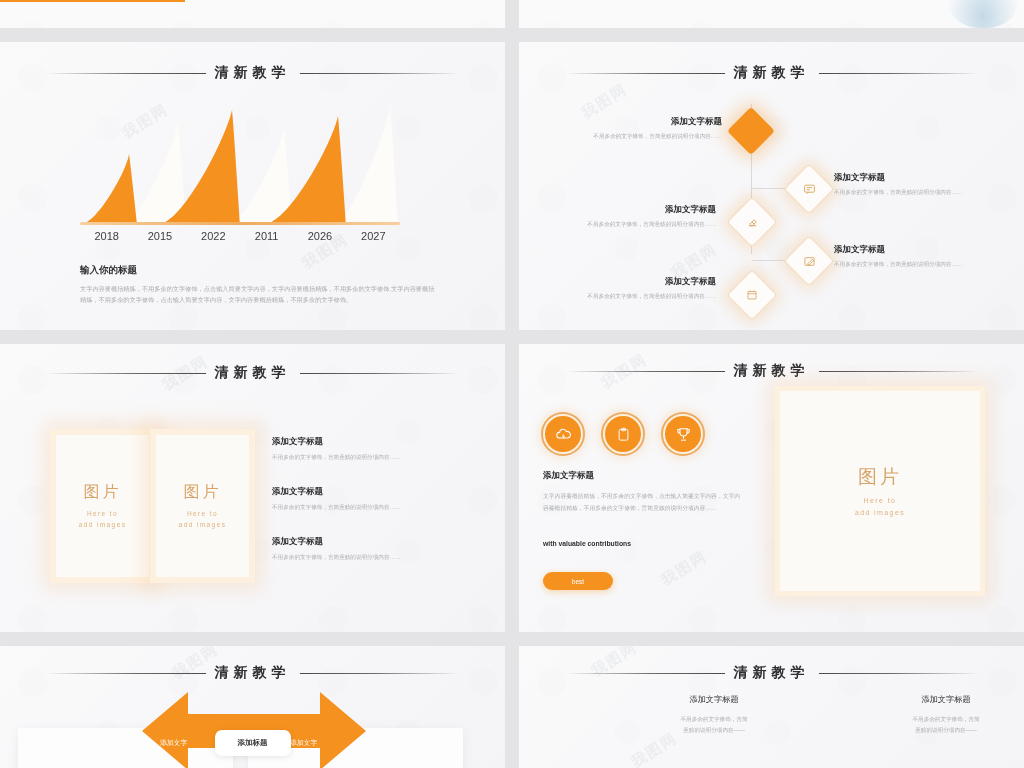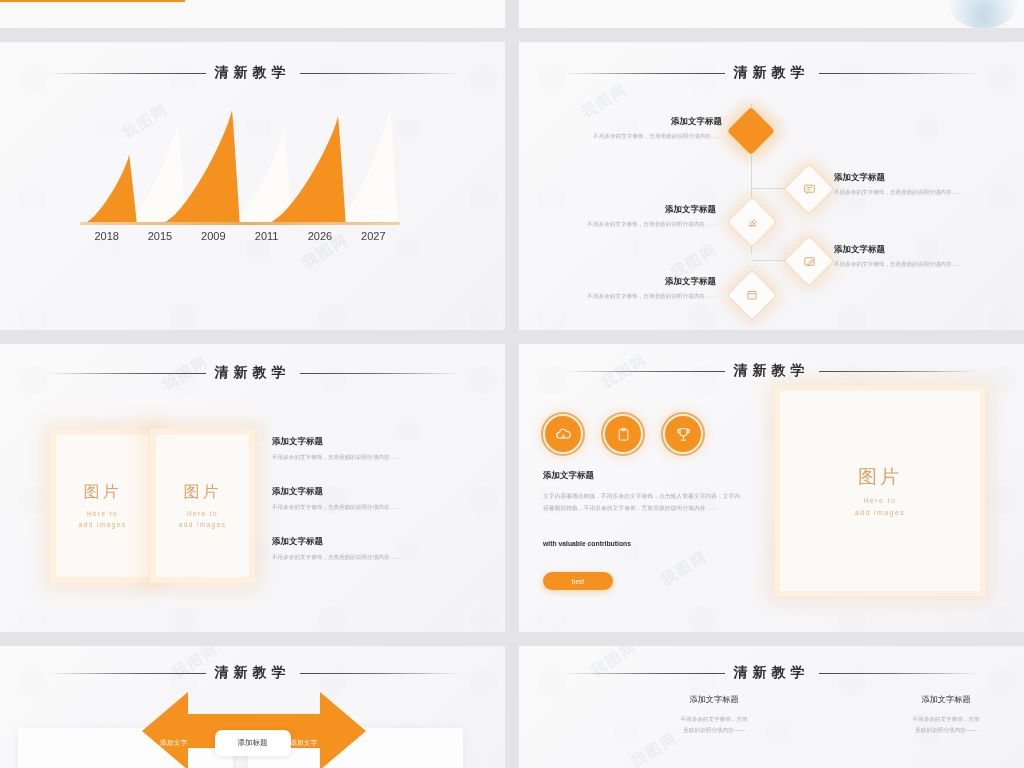--- a/index.html
+++ b/index.html
@@ -88,21 +88,21 @@
   .s4-sub{position:absolute;left:24px;top:196px;font-size:6.8px;color:#2e2e30;font-weight:bold;}
   .btn-best{position:absolute;left:24px;top:228px;width:70px;height:18px;border-radius:9px;
     background:#F5911E;color:#fff;font-size:6.5px;display:flex;align-items:center;justify-content:center;
     box-shadow:0 2px 7px rgba(245,145,30,.35);}
   .cardL,.cardR{position:absolute;top:82px;width:215px;height:78px;background:#fdfdfd;
      box-shadow:0 2px 10px rgba(170,170,180,.16);}
   .cardL{left:18px;} .cardR{left:248px;}
   .ctr-pill{position:absolute;left:50%;top:84px;transform:translateX(-50%);
     width:76px;height:26px;background:#fff;border-radius:7px;
     display:flex;align-items:center;justify-content:center;
-    font-size:7.5px;color:#3a3a3c;font-weight:normal;box-shadow:0 1px 6px rgba(0,0,0,.10);}
+    font-size:7.5px;color:#3a3a3c;font-weight:bold;box-shadow:0 1px 6px rgba(0,0,0,.10);}
   .arw-lbl{position:absolute;top:92px;font-size:6.8px;color:#fff;font-weight:500;}
   
   .s6-col{position:absolute;top:48px;width:150px;text-align:center;}
   .s6-col h4{margin:0 0 9px;font-size:8.2px;color:#2e2e30;font-weight:500;font-family:"DejaVu Sans",sans-serif;}
   .s6-col p{margin:0;font-size:5.6px;color:#a9abb0;line-height:1.9;}
   
   .cut{position:relative;overflow:hidden;background:#fafafb;}
   .cutbar{position:absolute;left:0;top:-6px;width:185px;height:8px;background:#F5911E;}
   .leaf{position:absolute;right:6px;top:-30px;width:70px;height:58px;
     background:radial-gradient(ellipse at 50% 80%, rgba(150,190,215,.55) 0%, rgba(190,215,230,.18) 60%, transparent 75%);
@@ -143,26 +143,30 @@
 
       <path d="M57 120 C 57 120, 51 64, 49 50 C 47 66, 18 118, 2 120 Z" fill="#F5911E"></path>
       <path d="M160 120 C 160 120, 154 26, 152 6 C 146 34, 104 116, 80 120 Z" fill="#F5911E"></path>
       <path d="M266 120 C 266 120, 260 32, 258 12 C 252 40, 210 116, 186 120 Z" fill="#F5911E"></path>
     </svg>
 
     <div class="axis"></div>
     <div class="years">
       <span>2018</span>
       <span>2015</span>
-      <span>2009</span>
+      <span>2022</span>
       <span>2011</span>
       <span>2026</span>
       <span>2027</span>
     </div>
 
+    <div class="s1-body">
+      <h3>输入你的标题</h3>
+      <p>文字内容要概括精炼，不用多余的文字修饰，点击输入简要文字内容，文字内容要概括精炼，不用多余的文字修饰.文字内容要概括精炼，不用多余的文字修饰，点击输入简要文字内容，文字内容要概括精炼，不用多余的文字修饰。</p>
+    </div>
   </div>
 
   <div class="slide">
     <div class="wm"></div>
     <div class="wmtxt" style="left:60px;top:50px;">我图网</div>
     <div class="wmtxt" style="left:150px;top:210px;">我图网</div>
 
     <div class="hdr" style="top:22px;">
       <div class="ln" style="width:160px;"></div>
       <div class="tt">清新教学</div>

